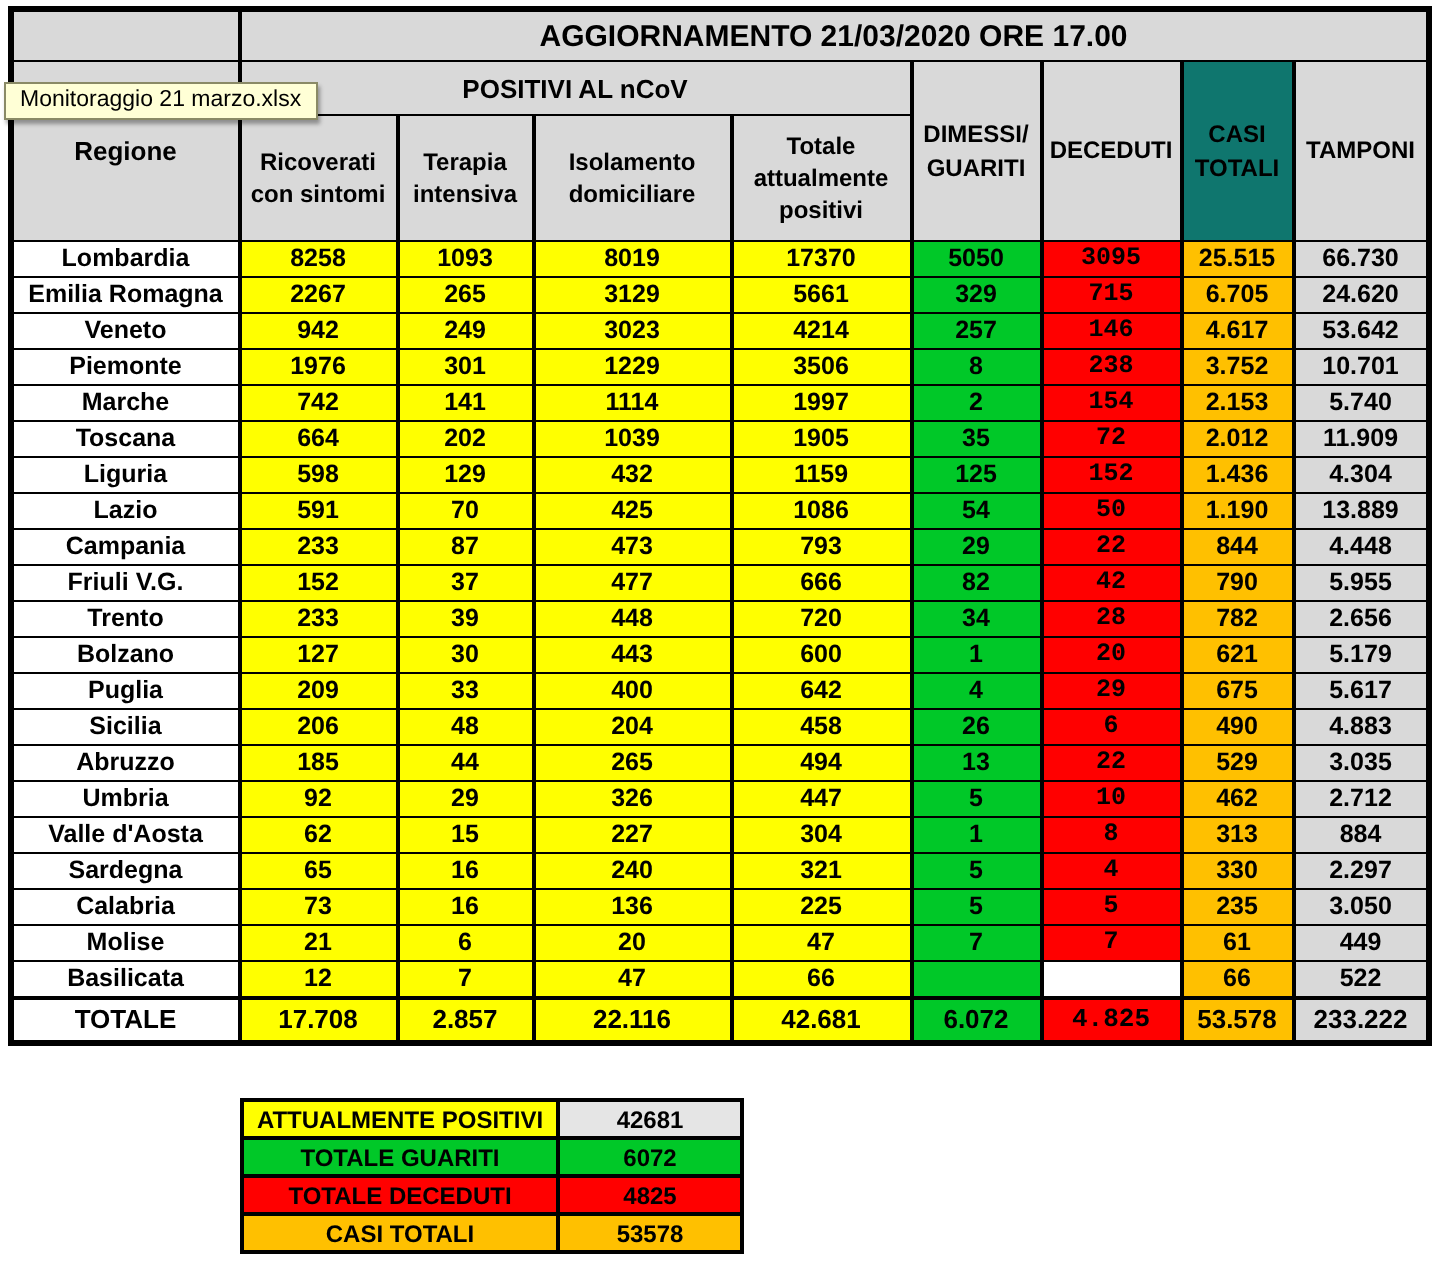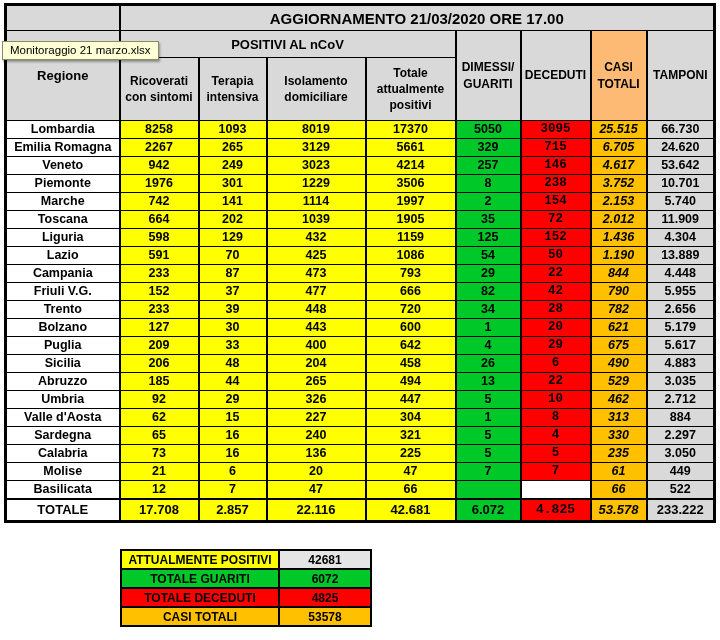--- a/index.html
+++ b/index.html
@@ -16,28 +16,28 @@
     border:1px solid #000;border-left-width:2px;border-right-width:2px;
     text-align:center;vertical-align:middle;padding:0 1px;overflow:hidden;
     font-weight:bold;color:#000;
   }
   .corner-cell{background:#d9d9d9;}
   .title-cell{background:#d9d9d9;font-size:15px;height:24px;}
   .region-header{background:#d9d9d9;font-size:13px;}
   .group-header{background:#d9d9d9;font-size:13px;height:26px;}
   .sub-header{background:#d9d9d9;font-size:12px;height:62px;line-height:1.35;}
   .right-header{background:#d9d9d9;font-size:12px;white-space:pre-line;line-height:1.35;}
-  .casi-header{background:#fdba74;}
+  .casi-header{background:#0f766e;}
   .thin-left{border-left-width:1px !important;}
   .region-cell{background:#ffffff;font-size:12.5px;height:17px;line-height:17px;}
   .num-cell{font-size:12.5px;height:17px;line-height:17px;}
   .c-yellow{background:#ffff00;}
   .c-green{background:#00c828;}
   .c-red{background:#ff0000;font-family:Liberation Mono, monospace;}
-  .c-orange{background:#ffc000;font-style:italic;}
+  .c-orange{background:#ffc000;}
   .c-gray{background:#d9d9d9;}
   .c-white{background:#ffffff;}
   tr.total-row td{border-top-width:2px;height:20px;line-height:20px;font-size:13px;}
   
   .file-tooltip{
     position:absolute;left:2px;top:9px;z-index:10;
     background:#ffffd6;border:1px solid #8a8a66;
     padding:2px 7px 3px 7px;font-size:11.5px;white-space:nowrap;
     box-shadow:1px 2px 2px rgba(0,0,0,0.35);
     margin-top:32px;

